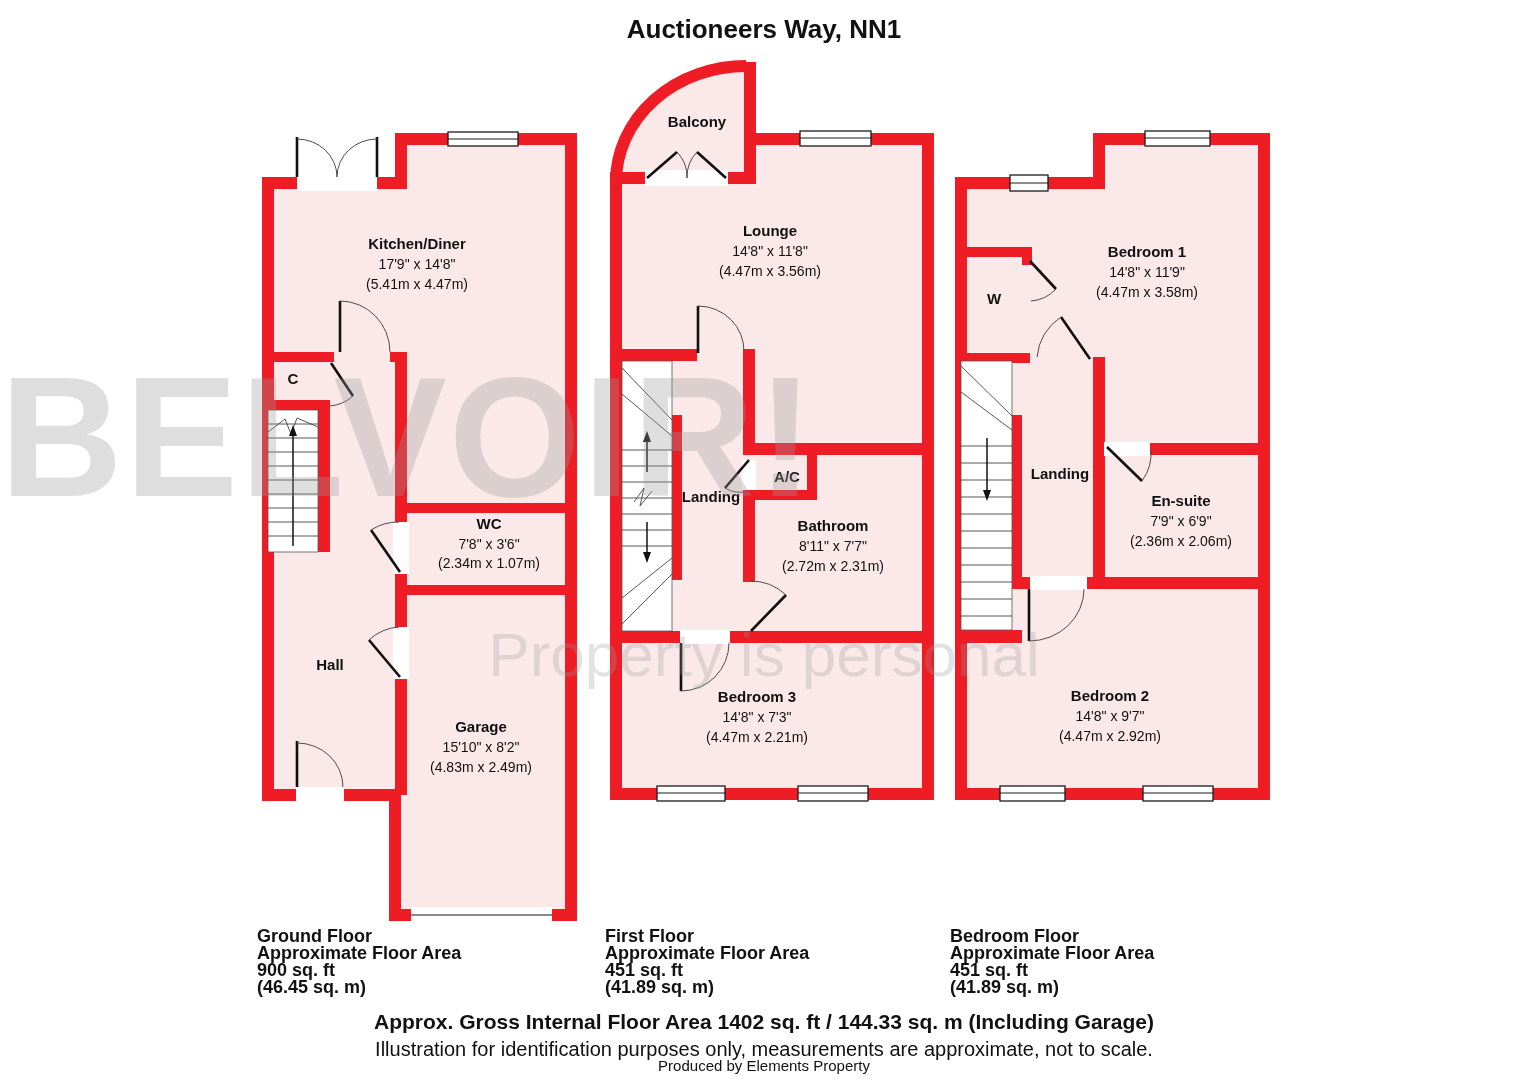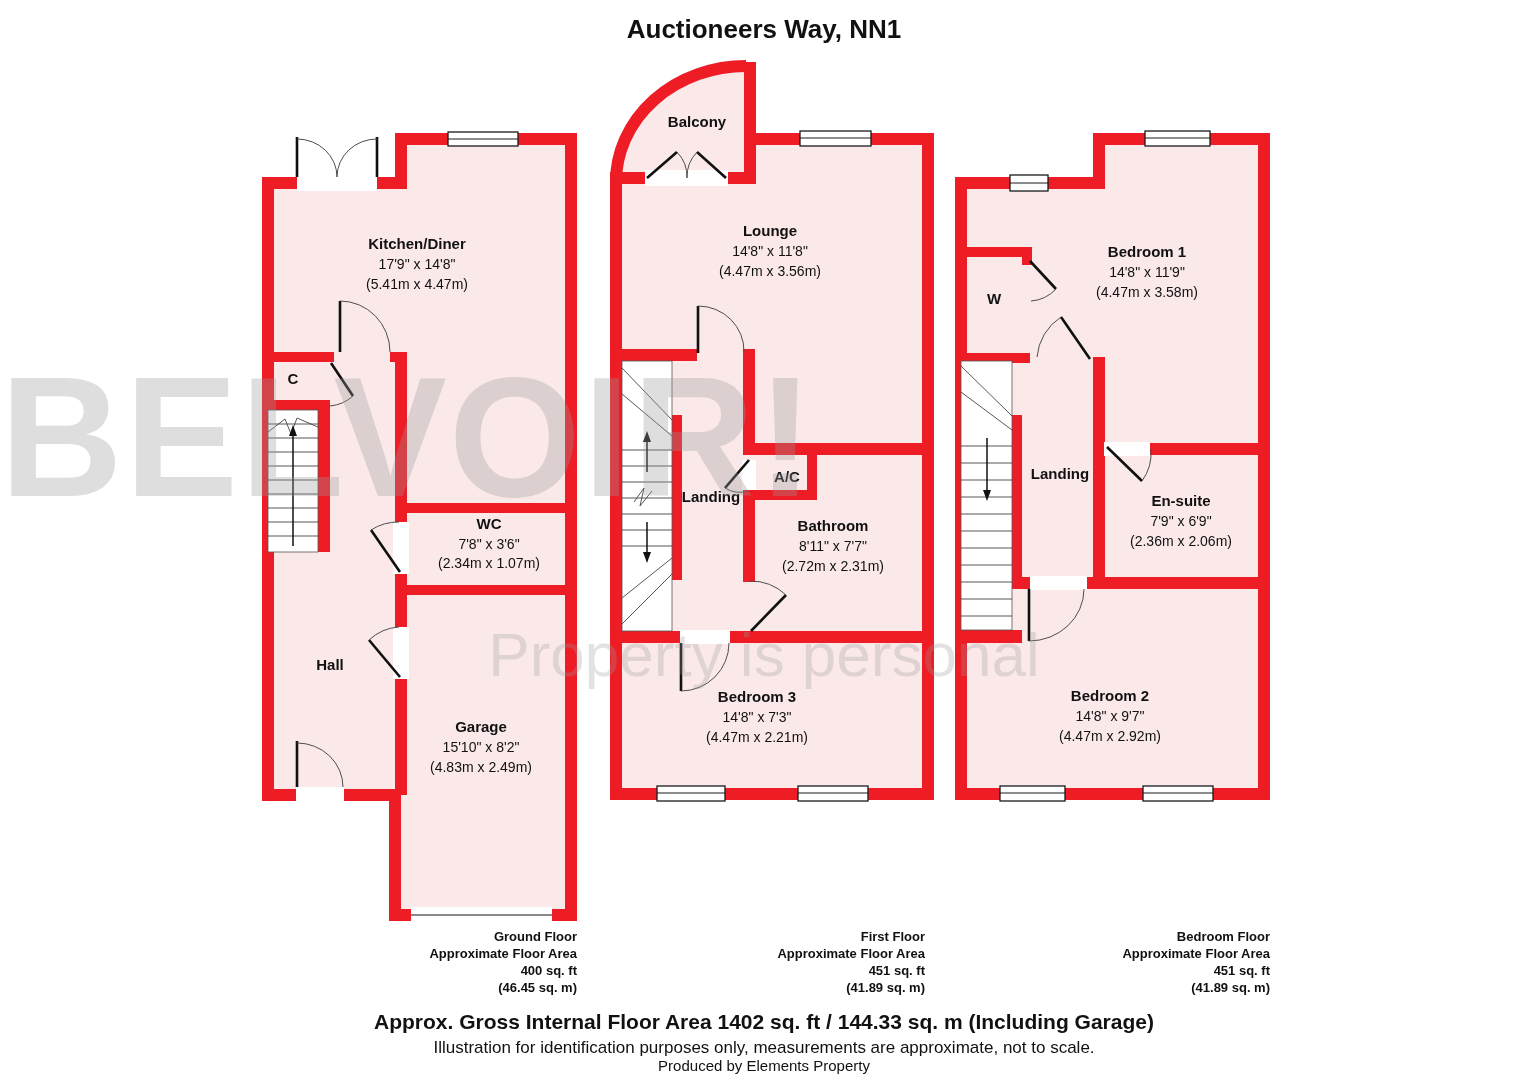--- a/index.html
+++ b/index.html
@@ -25,26 +25,26 @@
   .rname{font-size:15px;font-weight:bold;text-anchor:middle;}
   .rdim{font-size:14px;text-anchor:middle;}
   .title{position:absolute;top:14px;left:0;width:100%;text-align:center;
          font-size:26px;font-weight:bold;}
   .wm-brand{position:absolute;top:352px;left:0;width:100%;text-align:left;
             font-size:170px;font-weight:bold;letter-spacing:2px;line-height:1;
             color:var(--wm);opacity:.32;z-index:3;pointer-events:none;white-space:nowrap;}
   .wm-tag{position:absolute;top:624px;left:0;width:100%;text-align:center;
           font-size:62px;line-height:1;color:var(--wm);opacity:.28;z-index:3;
           pointer-events:none;white-space:nowrap;}
-  .floorcap{position:absolute;width:320px;text-align:right;font-size:13px;
+  .floorcap{position:absolute;width:320px;text-align:left;font-size:18px;
             font-weight:bold;line-height:17px;z-index:4;}
   .summary{position:absolute;top:1010px;left:0;width:100%;text-align:center;
            font-size:21px;font-weight:bold;z-index:4;}
   .disclaimer{position:absolute;top:1038px;left:0;width:100%;text-align:center;
-              font-size:17px;z-index:4;}
+              font-size:20px;z-index:4;}
   .produced{position:absolute;top:1057px;left:0;width:100%;text-align:center;
             font-size:15px;z-index:4;}
 </style>
 </head>
 <body>
 
 <div id="canvas">
 
   <div class="title">Auctioneers Way, NN1</div>
 
@@ -242,21 +242,21 @@
       <text class="rdim" x="1110" y="741">(4.47m x 2.92m)</text>
     </g>
   </svg>
 
   <div class="wm-brand">BELVOIR!</div>
   <div class="wm-tag">Property is personal</div>
 
   <div class="floorcap" style="left:257px;top:928px">
     <div>Ground Floor</div>
     <div>Approximate Floor Area</div>
-    <div>400 sq. ft</div>
+    <div>900 sq. ft</div>
     <div>(46.45 sq. m)</div>
   </div>
   <div class="floorcap" style="left:605px;top:928px">
     <div>First Floor</div>
     <div>Approximate Floor Area</div>
     <div>451 sq. ft</div>
     <div>(41.89 sq. m)</div>
   </div>
   <div class="floorcap" style="left:950px;top:928px">
     <div>Bedroom Floor</div>

